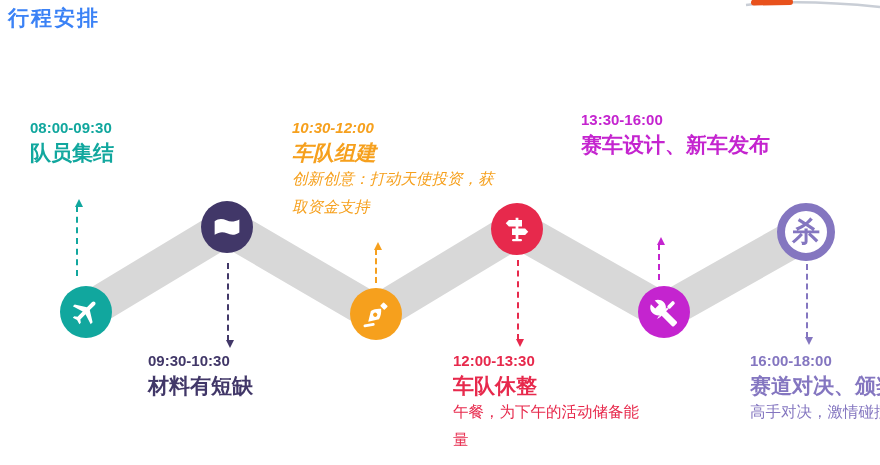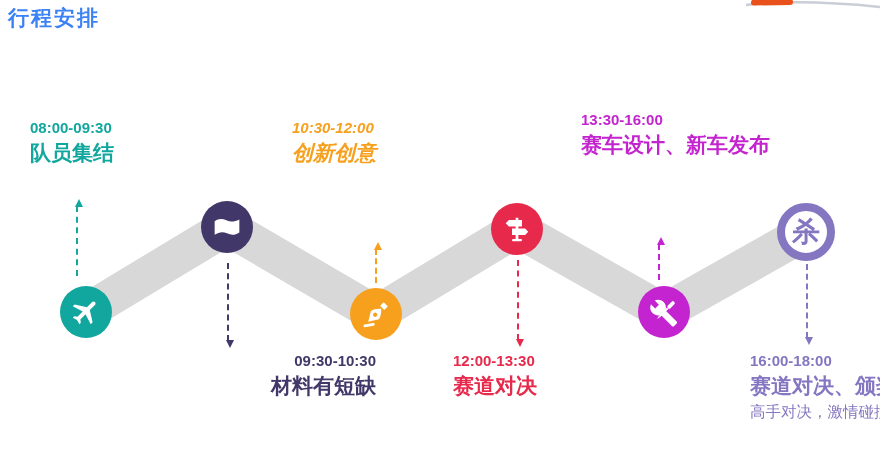--- a/index.html
+++ b/index.html
@@ -68,28 +68,29 @@
       <path fill="#fff" d="M21 16v-2l-8-5V3.5c0-.83-.67-1.5-1.5-1.5S10 2.67 10 3.5V9l-8 5v2l8-2.5V19l-2 1.5V22l3.5-1 3.5 1v-1.5L13 19v-5.5l8 2.5z"></path>
     </svg>
   </div>
 
   <div class="node" style="left: 201px; top: 201px; --c: #413768;">
     <svg width="32" height="26" viewBox="0 0 24 20">
       <path fill="#fff" d="M2.5 5.5 C5.5 3.2 8.5 3.4 11.5 4.8 C14.5 6.2 17.5 6.2 21.5 4.2 L21.5 14.2 C18 16.6 15 16.3 12 14.9 C9 13.5 6 13.6 2.5 16 Z"></path>
     </svg>
   </div>
   <div class="arrow down" style="left: 227px; top: 263px; height: 78px; --c: #413768;"></div>
-  <div class="stop-text" style="left: 164px; top: 348px; width: 212px; text-align: right; --c: #413768;">
+  <div class="stop-text" style="left: 148px; top: 348px; width: 212px; --c: #413768;">
     <div class="time">09:30-10:30</div>
     <div class="stop-title">材料有短缺</div>
   </div>
 
   <div class="stop-text" style="left: 292px; top: 115px; width: 212px; font-style: italic; --c: #f6a01d;">
     <div class="time">10:30-12:00</div>
-    <div class="stop-title">创新创意</div>
+    <div class="stop-title">车队组建</div>
+    <div class="desc">创新创意：打动天使投资，获取资金支持</div>
   </div>
   <div class="arrow up" style="left: 375px; top: 249px; height: 34px; --c: #f6a01d;"></div>
   <div class="node" style="left: 350px; top: 288px; --c: #f6a01d;">
     <svg width="30" height="30" viewBox="0 0 24 24">
       <g fill="#fff" transform="rotate(45 12 12)">
         <rect x="9.6" y="1" width="4.8" height="4" rx="0.6"></rect>
         <path fill-rule="evenodd" d="M12 6.2 C9.6 8.2 8 10.5 7.4 13.2 L12 20.8 L16.6 13.2 C16 10.5 14.4 8.2 12 6.2 Z M12 14.6 a1.7 1.7 0 1 1 0-3.4 a1.7 1.7 0 0 1 0 3.4 Z"></path>
       </g>
       <rect x="2" y="19.8" width="9" height="2.2" rx="1" fill="#fff" transform="rotate(-10 6.5 21)"></rect>
     </svg>
@@ -99,21 +100,22 @@
     <svg width="30" height="30" viewBox="0 0 24 24" fill="#fff">
       <rect x="10.9" y="3" width="2.2" height="17"></rect>
       <rect x="8" y="20" width="8" height="1.8" rx="0.9"></rect>
       <path d="M16 4.8 L16 10 L5.5 10 L3 7.4 L5.5 4.8 Z"></path>
       <path d="M8 11.5 L18.5 11.5 L21 14.1 L18.5 16.7 L8 16.7 Z"></path>
     </svg>
   </div>
   <div class="arrow down" style="left: 517px; top: 260px; height: 80px; --c: #e7294c;"></div>
   <div class="stop-text" style="left: 453px; top: 348px; width: 195px; --c: #e7294c;">
     <div class="time">12:00-13:30</div>
-    <div class="stop-title">赛道对决</div>
+    <div class="stop-title">车队休整</div>
+    <div class="desc">午餐，为下午的活动储备能量</div>
   </div>
 
   <div class="stop-text" style="left: 581px; top: 107px; width: 218px; --c: #c424cf;">
     <div class="time">13:30-16:00</div>
     <div class="stop-title">赛车设计、新车发布</div>
   </div>
   <div class="arrow up" style="left: 658px; top: 244px; height: 36px; --c: #c424cf;"></div>
   <div class="node" style="left: 638px; top: 286px; --c: #c424cf;">
     <svg width="32" height="32" viewBox="0 0 24 24" fill="#fff">
       <path d="M21.5 19.2 l-8.4-8.4 c.8-2.1.3-4.6-1.4-6.3 C9.9 2.7 7.2 2.3 5 3.3 L8.2 6.5 5.4 9.3 2.2 6.1 c-1 2.2-.6 4.9 1.2 6.7 1.7 1.7 4.2 2.2 6.3 1.4 l8.4 8.4 c.4.4 1 .4 1.4 0 l2-2 c.4-.4.4-1 0-1.4z"></path>

